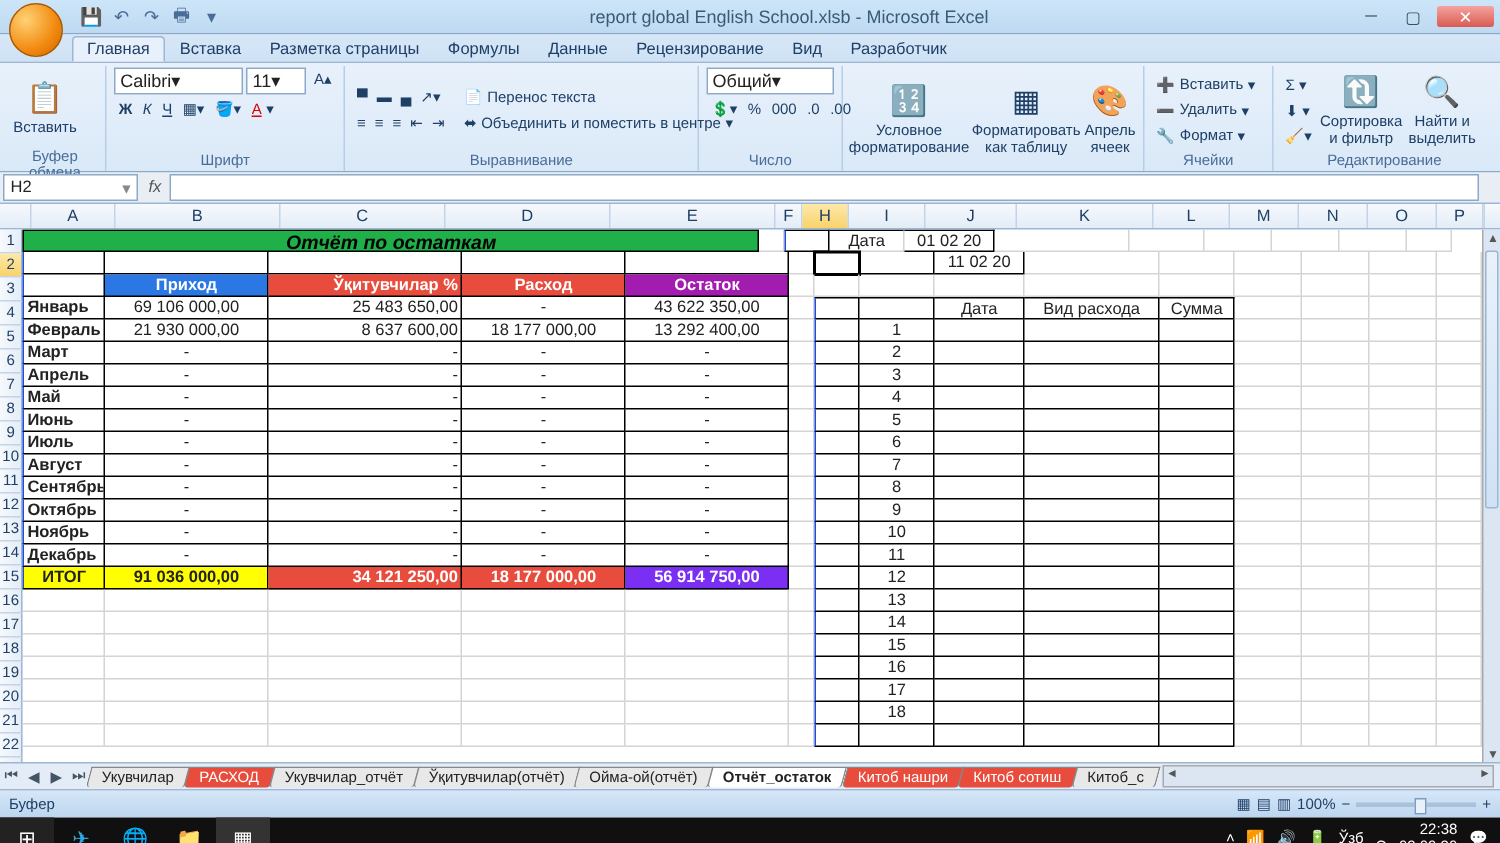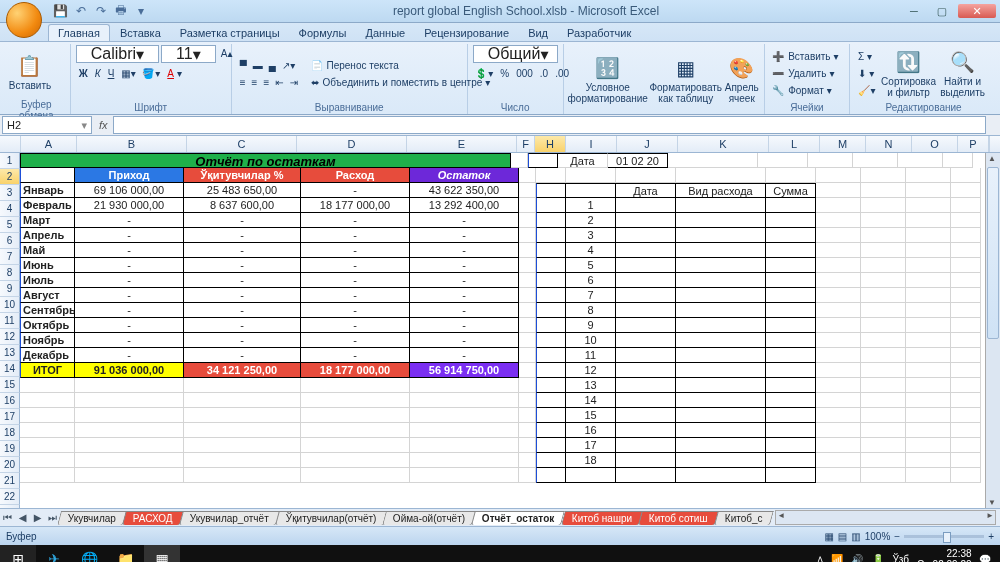--- a/index.html
+++ b/index.html
@@ -18,21 +18,21 @@
 .rtab.act{background:#e8f1fb;border:1px solid #9cb6d3;border-bottom:none;border-radius:3px 3px 0 0}
 
 .ribbon{height:70px;background:linear-gradient(#e8f1fb,#dae9f8);border-bottom:1px solid #8ca9c8;display:flex;padding:2px 3px 0;gap:0;font-size:10px}
 .rg{border-right:1px solid #b8cee6;padding:1px 5px 0;display:flex;flex-direction:column;justify-content:space-between}
 .rgtitle{text-align:center;color:#4a6d98;font-size:10px;padding-bottom:1px}
 .rgbody{flex:1;display:flex;align-items:center;gap:3px}
 .bigbtn{display:flex;flex-direction:column;align-items:center;justify-content:center;width:44px;height:54px;color:#1e3f66;gap:2px;font-size:10px}
 .bigbtn .ic{font-size:20px}
 .smlcol{display:flex;flex-direction:column;gap:1px}
 .sml{height:16px;display:flex;align-items:center;gap:3px;padding:0 3px;color:#1e3f66;font-size:10px;white-space:nowrap}
-.sel{background:#fff;border:1px solid #8ca9c8;height:16px;padding:0 14px;font-size:16px;display:flex;align-items:center;justify-content:flex-start}
+.sel{background:#fff;border:1px solid #8ca9c8;height:16px;padding:0 3px;font-size:12px;display:flex;align-items:center;justify-content:flex-start}
 .ic{display:inline-block}
 
 .fbar{height:20px;background:#e9eef5;border-bottom:1px solid #9cb6d3;display:flex;align-items:center}
 .namebox{width:80px;height:16px;background:#fff;border:1px solid #8ca9c8;margin:0 2px;padding:0 4px;font-size:11px;display:flex;align-items:center;justify-content:space-between}
 .fx{padding:0 5px;color:#555;font-style:italic}
 .finput{flex:1;height:16px;background:#fff;border:1px solid #8ca9c8;margin-right:14px}
 
 .colhdr{height:16px;background:linear-gradient(#f6f9fd,#e3ecf7);border-bottom:1px solid #9cb6d3;display:flex}
 .colhdr div{border-right:1px solid #c4d4e6;text-align:center;color:#1e3f66;font-size:11px;line-height:16px}
 .selall{width:20px;background:linear-gradient(#f6f9fd,#e3ecf7);border-right:1px solid #9cb6d3}
@@ -41,21 +41,21 @@
 .grid{position:relative;height:355px;overflow:hidden;display:flex}
 .rownums{width:20px;background:linear-gradient(90deg,#f6f9fd,#e3ecf7)}
 .rownums div{height:15px;border-bottom:1px solid #c4d4e6;border-right:1px solid #9cb6d3;text-align:center;font-size:10px;color:#1e3f66;line-height:15px}
 .rownums .rsel{background:linear-gradient(#fde9a9,#f9d26b)}
 .cells{position:relative;flex:1}
 .row{display:flex;height:15px}
 .cell{border-right:1px solid #d4d4d4;border-bottom:1px solid #d4d4d4;height:15px;font-size:11px;padding:0 2px;overflow:hidden;white-space:nowrap;line-height:15px;box-sizing:border-box}
 
 .cA{width:55px;text-align:left}
 .cB{width:109px;text-align:center}
-.cC{width:117px;text-align:center}
+.cC{width:129px;text-align:right}
 .cD{width:109px;text-align:center}
 .cE{width:109px;text-align:center}
 .cF{width:17px}
 .cH{width:30px;text-align:center}
 .cI{width:50px;text-align:center}
 .cJ{width:60px;text-align:center}
 .cK{width:90px;text-align:center}
 .cL{width:50px;text-align:center}
 .cM{width:45px}
 .cN{width:45px}
@@ -314,24 +314,41 @@
         <div class="cell cJ blk blkT">01 02 20</div>
         <div class="cell cK"></div>
         <div class="cell cL"></div>
         <div class="cell cM"></div>
         <div class="cell cN"></div>
         <div class="cell cO"></div>
         <div class="cell cP"></div>
       </div>
       <div class="row">
         <div class="cell cA blk blkL"></div>
+        <div class="cell cB blk"></div>
+        <div class="cell cC blk"></div>
+        <div class="cell cD blk"></div>
+        <div class="cell cE blk"></div>
+        <div class="cell cF"></div>
+        <div class="cell cH blk blkL selcell"></div>
+        <div class="cell cI blk"></div>
+        <div class="cell cJ blk">11 02 20</div>
+        <div class="cell cK"></div>
+        <div class="cell cL"></div>
+        <div class="cell cM"></div>
+        <div class="cell cN"></div>
+        <div class="cell cO"></div>
+        <div class="cell cP"></div>
+      </div>
+      <div class="row">
+        <div class="cell cA blk blkL"></div>
         <div class="cell cB blk" style="background: rgb(43, 120, 228); color: rgb(255, 255, 255); font-weight: bold;">Приход</div>
         <div class="cell cC blk" style="background: rgb(231, 76, 60); color: rgb(255, 255, 255); font-weight: bold;">Ўқитувчилар %</div>
         <div class="cell cD blk" style="background: rgb(231, 76, 60); color: rgb(255, 255, 255); font-weight: bold;">Расход</div>
-        <div class="cell cE blk" style="background: #6d28d9; color: rgb(255, 255, 255); font-weight: bold; font-style: italic;">Остаток</div>
+        <div class="cell cE blk" style="background: #a21caf; color: rgb(255, 255, 255); font-weight: bold;">Остаток</div>
         <div class="cell cF"></div>
         <div class="cell cH"></div>
         <div class="cell cI"></div>
         <div class="cell cJ"></div>
         <div class="cell cK"></div>
         <div class="cell cL"></div>
         <div class="cell cM"></div>
         <div class="cell cN"></div>
         <div class="cell cO"></div>
         <div class="cell cP"></div>

